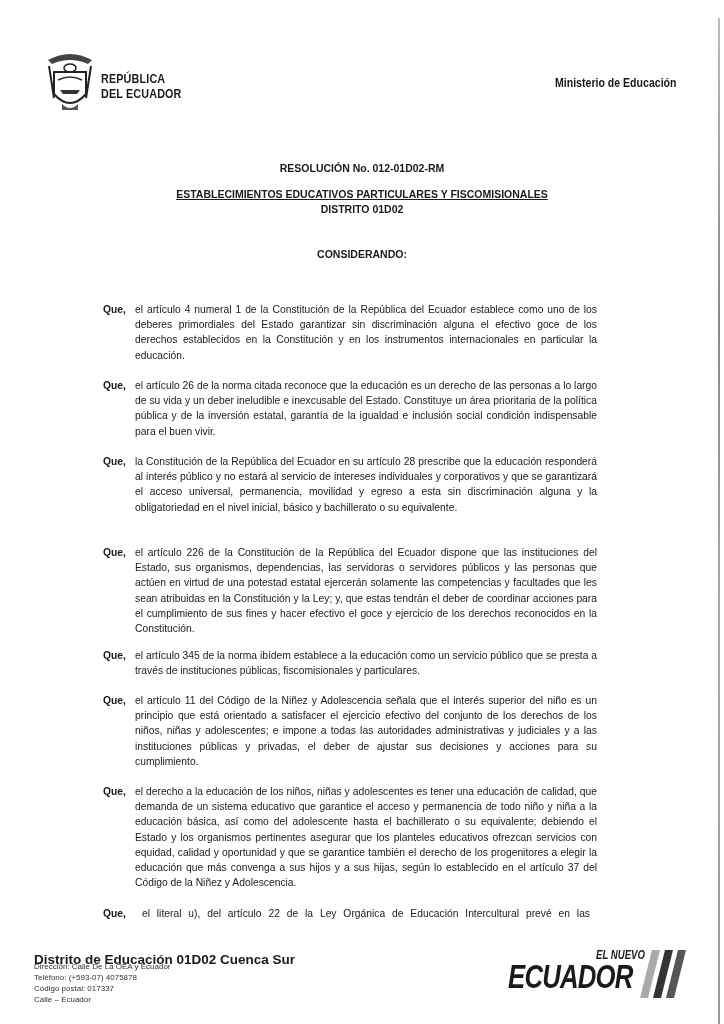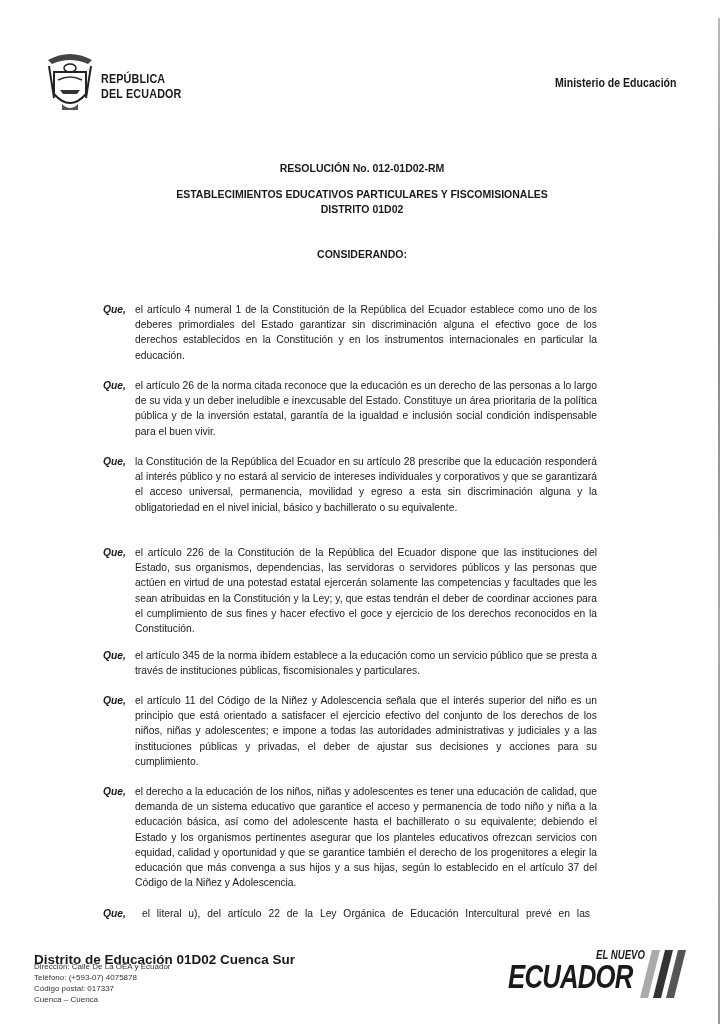--- a/index.html
+++ b/index.html
@@ -17,28 +17,28 @@
   .rep-title {
     position:absolute; left:101px; top:72px; font-weight:bold; font-size:12.5px;
     line-height:14.5px; letter-spacing:0.2px; transform:scaleX(0.86); transform-origin:left top;
   }
   .ministry {
     position:absolute; left:555px; top:76px; font-weight:bold; font-size:12px;
     transform:scaleX(0.88); transform-origin:left top;
   }
   .center { position:absolute; left:0; width:724px; text-align:center; font-weight:bold; font-size:10.5px; }
   .res { top:156px;margin-top:6px; }
-  .est { top:188px; }
+  .est { top:188px;text-decoration:underline; }
   .dist { top:203px; }
   .cons { top:248px; }
   .para {
     position:absolute; left:103px; width:494px; font-size:10.3px; line-height:15.2px;
   }
   .para .lbl {
-    position:absolute; left:0; top:0; font-weight:bold; width:36px;font-style:italic;
+    position:absolute; left:0; top:0; font-weight:bold; width:36px;
   }
   .para .txt {
     margin-left:32px; text-align:justify;
   }
   .footer-title {
     position:absolute; left:34px; top:942px; font-weight:bold; font-size:13.5px;margin-top:10px;
   }
   .footer-line { position:absolute; left:34px; font-size:8px; color:#333; }
   .logo-wrap { position:absolute; left:500px; top:946px; width:180px; height:56px;margin-left:8px; }
   .logo-el { position:absolute; left:88px; top:2px; font-weight:bold; font-style:italic; font-size:12px; transform:scaleX(0.8); transform-origin:left top; }
@@ -103,21 +103,21 @@
 </div>
 <div class="para" style="top:906px">
   <span class="lbl">Que,</span>
   <div class="txt" style="text-align:center;word-spacing:4px">el literal u), del artículo 22 de la Ley Orgánica de Educación Intercultural prevé en las</div>
 </div>
 
 <div class="footer-title">Distrito de Educación 01D02 Cuenca Sur</div>
 <div class="footer-line" style="top:962px">Dirección: Calle De La OEA y Ecuador</div>
 <div class="footer-line" style="top:973px">Teléfono: (+593-07) 4075878</div>
 <div class="footer-line" style="top:984px">Código postal: 017337</div>
-<div class="footer-line" style="top:995px">Cuenca – Cuenca</div>
+<div class="footer-line" style="top:995px">Calle – Ecuador</div>
 
 <div class="logo-wrap">
   <div class="logo-el">EL NUEVO</div>
   <div class="logo-ec">ECUADOR</div>
   <svg class="logo-bars" width="48" height="50" viewBox="0 0 48 50">
     <polygon points="12,0 20,0 8,48 0,48" fill="#aaa"></polygon>
     <polygon points="25,0 33,0 21,48 13,48" fill="#333"></polygon>
     <polygon points="38,0 46,0 34,48 26,48" fill="#555"></polygon>
   </svg>
 </div>

